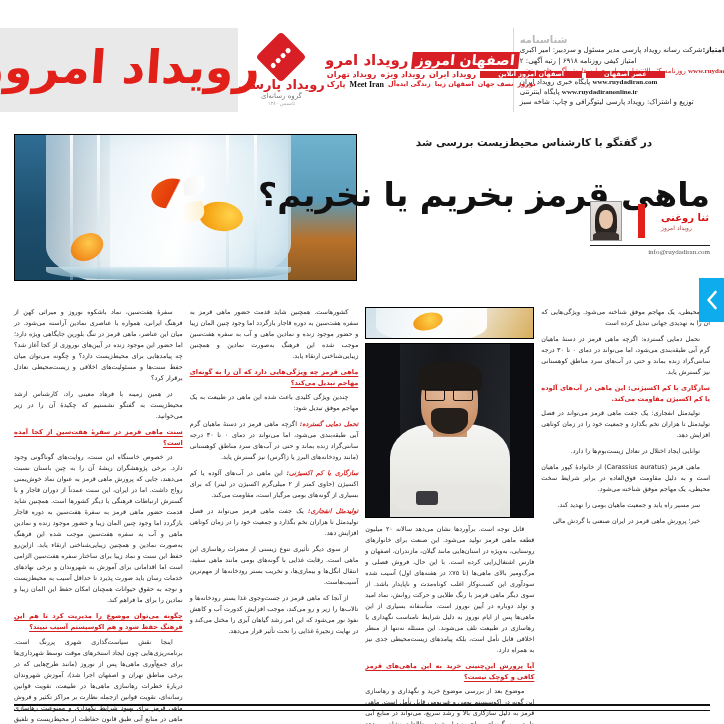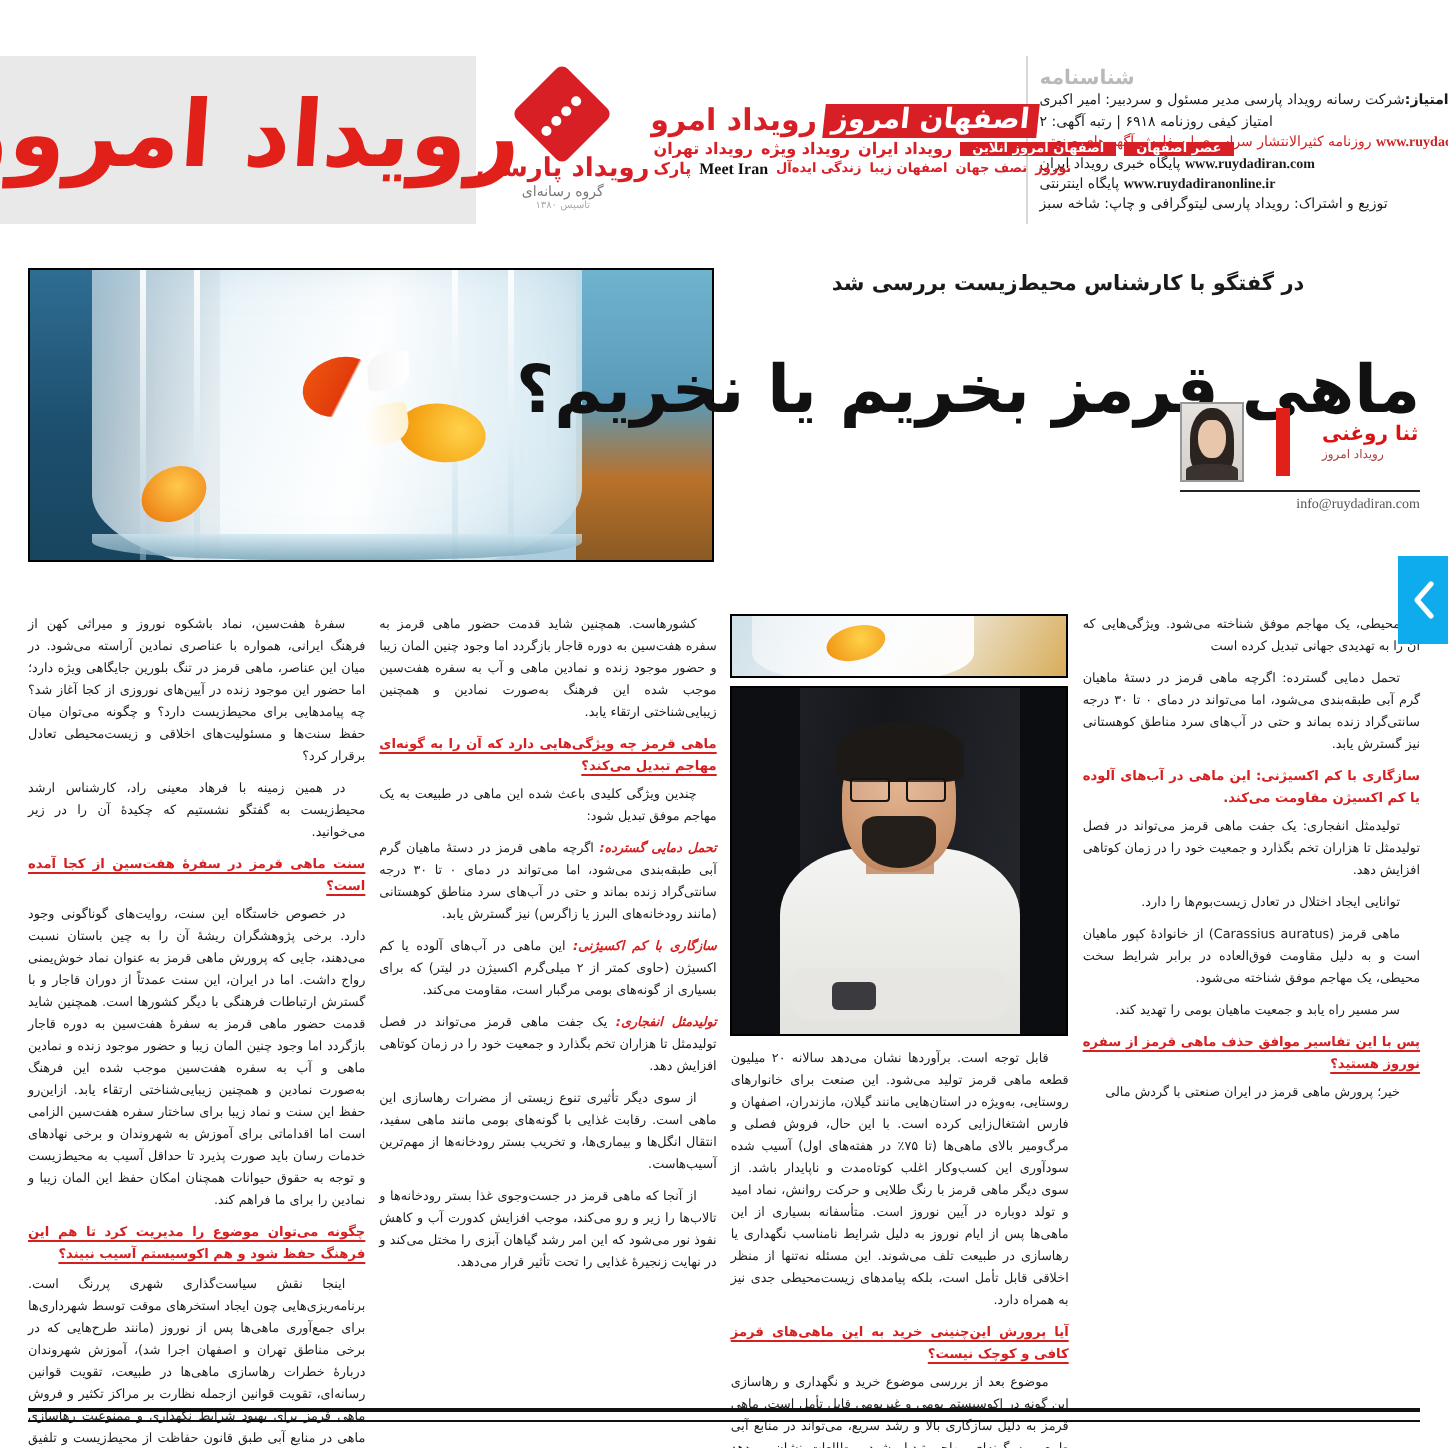--- a/index.html
+++ b/index.html
@@ -91,21 +91,21 @@
   .logo-row { display: flex; flex-direction: row-reverse; align-items: center; gap: 4px; justify-content: flex-start; flex-wrap: nowrap; }
   .logo-row.r1 { justify-content: center; }
   .brand { font-weight: 700; color: #d81f26; white-space: nowrap; line-height: 1; }
   .brand.big { font-size: 15px; }
   .brand.boxed {
     background: #d81f26; color: #fff; padding: 1px 4px 2px; font-size: 14px;
     transform: skewX(-6deg);
   }
   .brand.sm { font-size: 8px; }
   .brand.xs { font-size: 6.5px; }
-  .brand.boxed-sm { background:#d81f26;color:#fff;padding:0 6px;font-size:6.5px; }
+  .brand.boxed-sm { background:#d81f26;color:#fff;padding:0 18px;font-size:6.5px; }
   .brand.black-lat { color:#111; font-size:8px; font-weight:700; font-family:"Liberation Serif", serif;}
 
   .masthead-info-block {
     flex: 1;
     background: #ffffff;
     border-left: 1px solid #d8d8d8;
     padding: 6px 8px 4px 6px;
     display: flex;
     flex-direction: column;
     align-items: flex-end;
@@ -438,21 +438,20 @@
     </div>
 
     <div class="col c4">
       <p class="para ind">محیطی، یک مهاجم موفق شناخته می‌شود. ویژگی‌هایی که آن را به تهدیدی جهانی تبدیل کرده است</p>
       <p class="para ind">تحمل دمایی گسترده: اگرچه ماهی قرمز در دستهٔ ماهیان گرم آبی طبقه‌بندی می‌شود، اما می‌تواند در دمای ۰ تا ۳۰ درجه سانتی‌گراد زنده بماند و حتی در آب‌های سرد مناطق کوهستانی نیز گسترش یابد.</p>
       <p class="sub-red nounder">سازگاری با کم اکسیژنی: این ماهی در آب‌های آلوده یا کم اکسیژن مقاومت می‌کند.</p>
       <p class="para ind">تولیدمثل انفجاری: یک جفت ماهی قرمز می‌تواند در فصل تولیدمثل تا هزاران تخم بگذارد و جمعیت خود را در زمان کوتاهی افزایش دهد.</p>
       <p class="para ind">توانایی ایجاد اختلال در تعادل زیست‌بوم‌ها را دارد.</p>
       <p class="para ind">ماهی قرمز (Carassius auratus) از خانوادهٔ کپور ماهیان است و به دلیل مقاومت فوق‌العاده در برابر شرایط سخت محیطی، یک مهاجم موفق شناخته می‌شود.</p>
       <p class="para ind">سر مسیر راه یابد و جمعیت ماهیان بومی را تهدید کند.</p>
-      <p class="sub-red">پس با این تفاسیر موافق حذف ماهی قرمز از سفره نوروز هستید؟</p>
       <p class="para ind">خیر؛ پرورش ماهی قرمز در ایران صنعتی با گردش مالی</p>
     </div>
 
   </div>
 
   <div class="nav-chevron">
     <svg width="14" height="20" viewBox="0 0 14 20">
       <path d="M10.5 2 L3.5 10 L10.5 18" fill="none" stroke="#ffffff" stroke-width="2.6" stroke-linecap="round" stroke-linejoin="round"></path>
     </svg>
   </div>

